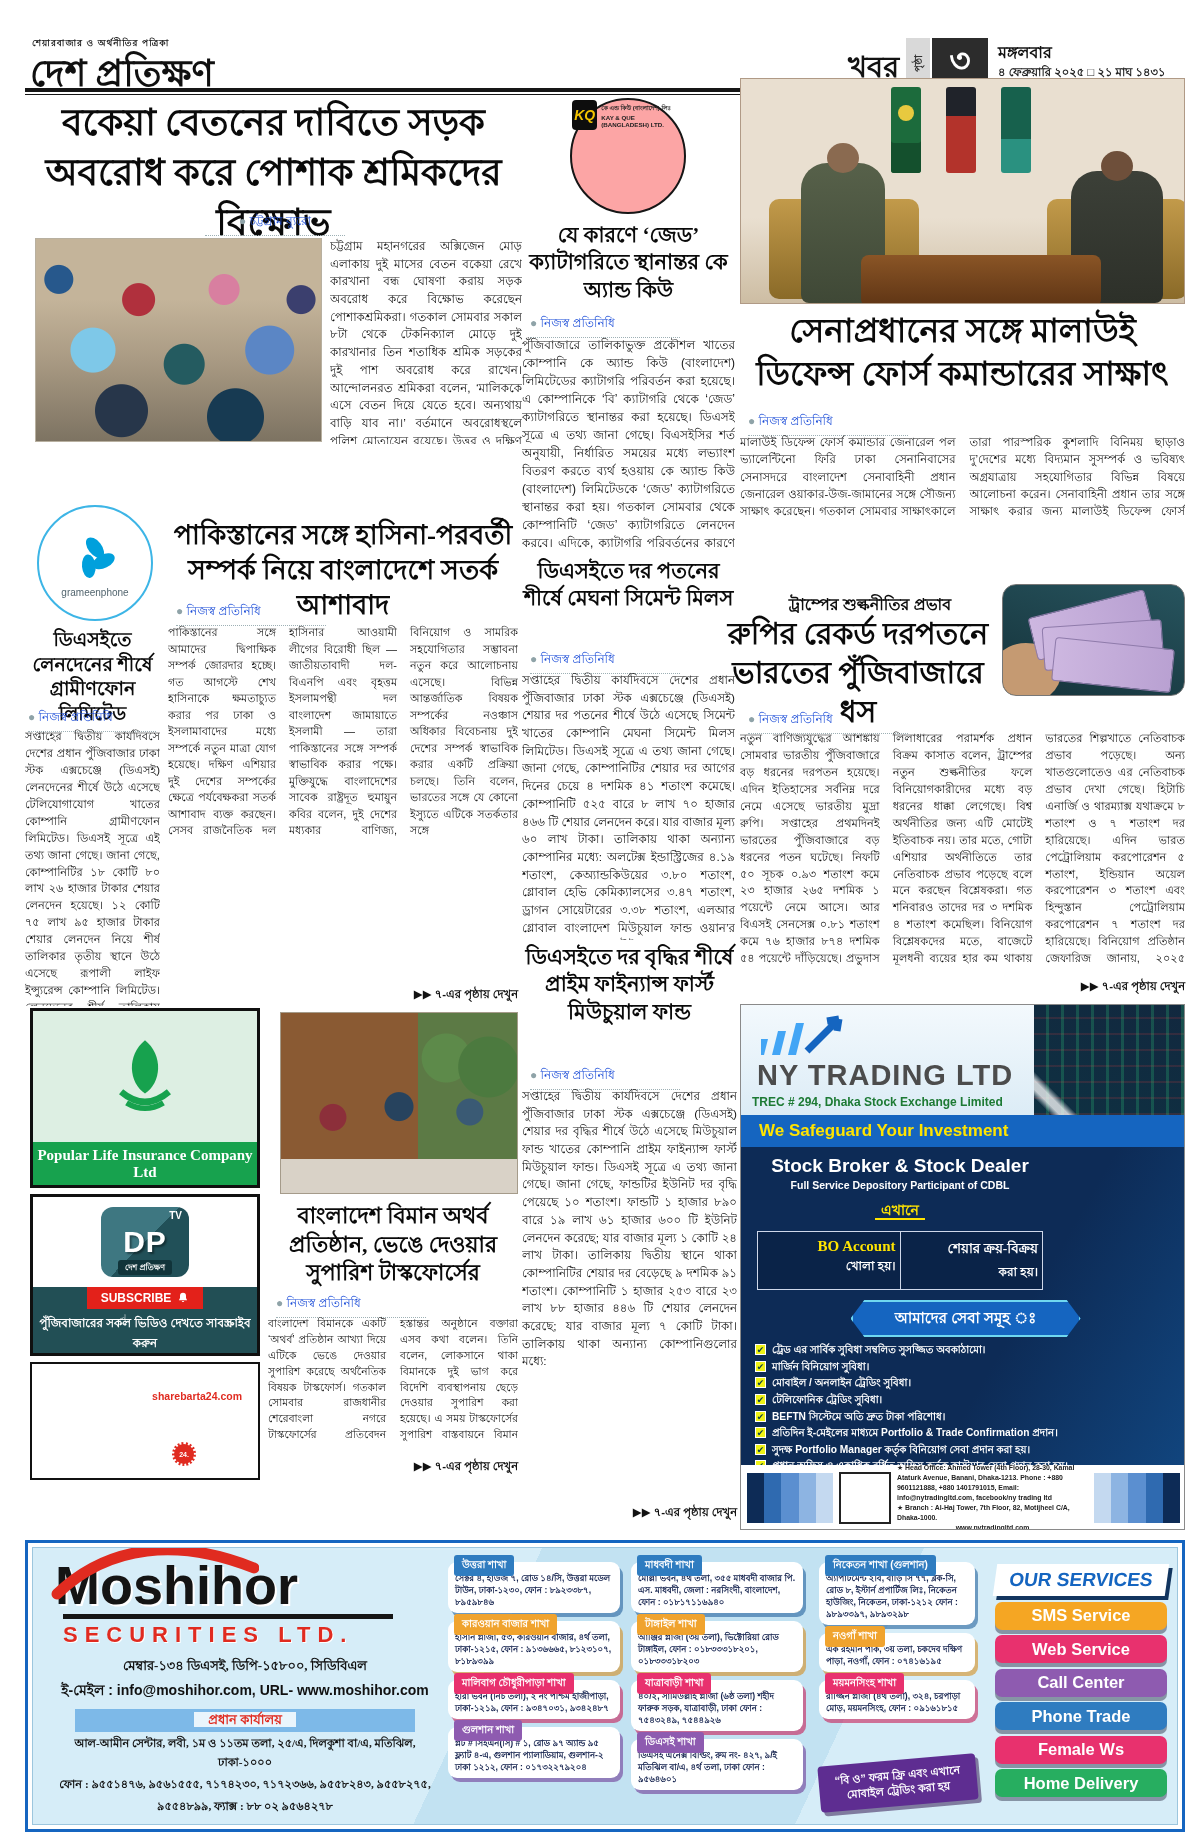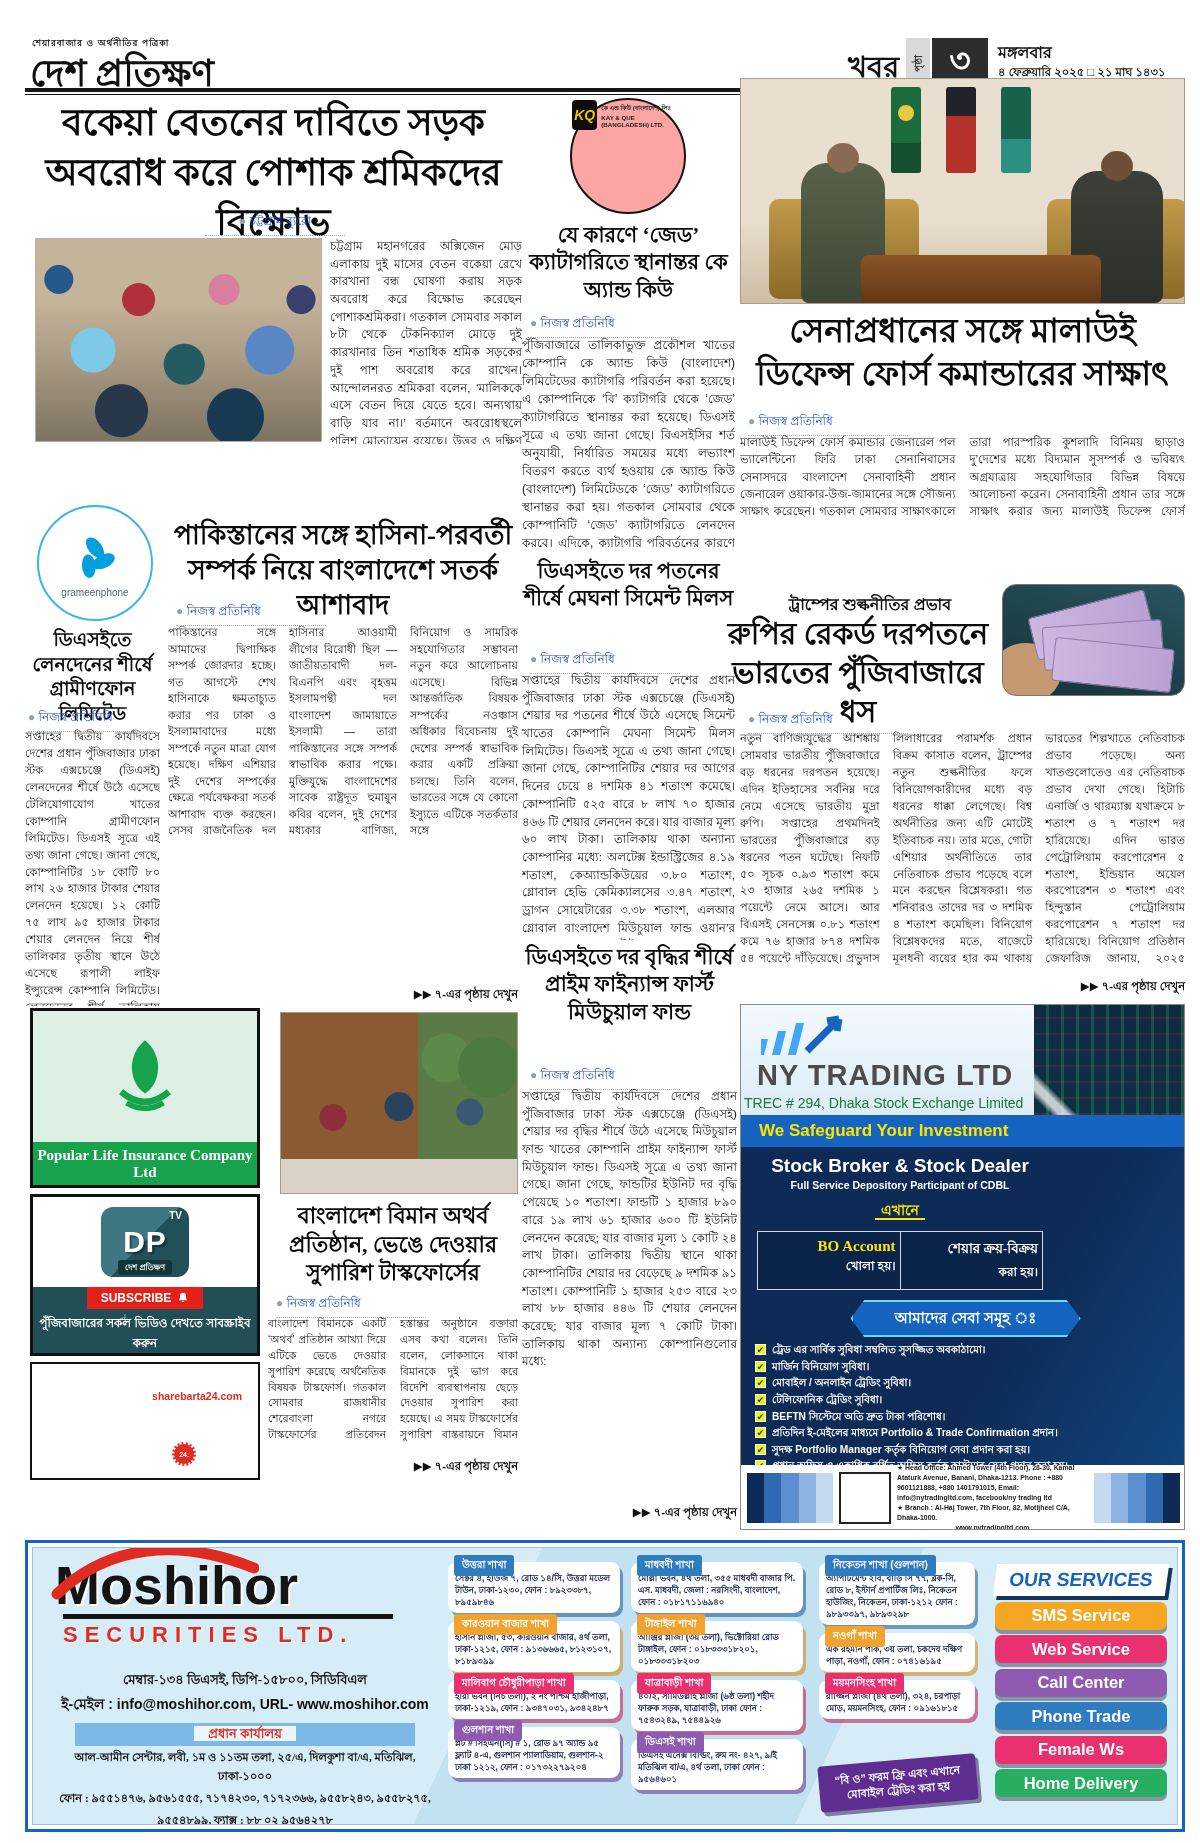--- a/index.html
+++ b/index.html
@@ -125,21 +125,21 @@
 #dp-sub{background:#e3211a;color:#fff;font-weight:900;font-size:12px;border:none;border-radius:0;padding:4px 14px;display:flex;align-items:center;gap:6px;cursor:pointer}
 #dp-tag{color:#fff;font-weight:900;font-size:11.8px;text-align:center}
 #ad-sb{left:30px;top:1362px;width:230px;height:118px;border:2px solid #111;background:#fff}
 #sb-site{position:absolute;right:16px;top:26px;color:#e02b20;font-weight:900;font-size:10.5px}
 #sb-name{position:absolute;left:0;top:42px;width:100%;text-align:center;color:#169a47;font-weight:900;font-size:36px;font-family:"Liberation Serif","DejaVu Serif",serif;text-shadow:1px 1px 0 #fff,2px 2px 0 #0a5c2a}
 #sb-badge{position:absolute;left:140px;top:78px;width:24px;height:24px;border-radius:50%;background:#e02b20;border:2px dotted #fff;color:#fff;font-size:7px;font-weight:900;display:flex;align-items:center;justify-content:center}
 
 #ad-ny{left:740px;top:1004px;width:445px;height:526px;border:1px solid #8a8a8a;background:#fff;overflow:hidden}
 #ny-top{position:absolute;left:0;top:0;width:445px;height:110px;background:linear-gradient(180deg,#f3f9fd,#dcecf6)}
 #ny-name{position:absolute;left:16px;top:54px;font-size:29px;font-weight:900;color:#4c4c4c;letter-spacing:1px}
-#ny-trec{position:absolute;left:3px;top:90px;font-size:14px;font-weight:normal;color:#1d7a34}
+#ny-trec{position:absolute;left:11px;top:90px;font-size:12px;font-weight:bold;color:#1d7a34}
 #ny-photo{position:absolute;right:0;top:0;width:150px;height:300px;background:
  linear-gradient(45deg,transparent 46%,rgba(255,255,255,.75) 48% 50%,transparent 52%),
  radial-gradient(circle at 78% 82%,#caa27b 0 34px,transparent 35px),
  repeating-linear-gradient(90deg,transparent 0 12px,rgba(48,220,130,.22) 12px 15px),
  repeating-linear-gradient(0deg,transparent 0 14px,rgba(230,60,60,.16) 14px 16px),
  linear-gradient(200deg,#12283f,#0a3a45)}
 #ny-band{position:absolute;left:0;top:110px;width:445px;height:32px;background:#1565c0;color:#ffe400;font-weight:900;font-size:17px;display:flex;align-items:center;padding-left:18px}
 #ny-navy{position:absolute;left:0;top:142px;width:445px;height:318px;background:linear-gradient(120deg,#0d2b56 0 60%,#11457e 100%);color:#fff;padding:8px 10px 0 14px}
 #ny-role{font-size:19px;font-weight:900;width:290px;text-align:center}
 #ny-role-sub{font-size:10.5px;font-weight:bold;width:290px;text-align:center;margin-top:2px}
@@ -165,21 +165,21 @@
 #ny-addr{flex:1;font-size:6.9px;font-weight:bold;color:#222;line-height:1.45}
 #ny-web{font-weight:900;text-align:center}
 
 #ad-mo{left:25px;top:1540px;width:1160px;height:292px;border:3px solid #1565c0;background:#fff;padding:4px}
 #mo-in{position:relative;width:100%;height:100%;background:linear-gradient(115deg,#d6edf8 0 40%,#c2e2f2 40% 70%,#d6edf8 70% 100%);border:1px solid #9cc6de;overflow:hidden}
 #mo-logo{position:absolute;left:22px;top:10px;width:380px}
 #mo-word{position:relative;font-size:54px;font-weight:900;color:#141414;line-height:1;text-shadow:2px 2px 0 #fff}
 #mo-swoosh{position:absolute;left:-6px;top:-16px;width:210px;height:60px}
 #mo-under{width:330px;height:5px;background:#161616;margin:2px 0 3px 8px}
 #mo-sec{font-size:22px;font-weight:900;color:#e02b20;letter-spacing:7px;margin-left:8px;text-shadow:1px 1px 0 #fff}
-#mo-member{font-size:13px;font-weight:900;color:#111;text-align:center;margin-top:22px;font-family:"Liberation Serif","DejaVu Serif",serif}
+#mo-member{font-size:13px;font-weight:900;color:#111;text-align:center;margin-top:8px;font-family:"Liberation Serif","DejaVu Serif",serif}
 #mo-email{font-size:14px;font-weight:900;color:#111;text-align:center;margin-top:2px}
 #mo-ho{margin:6px auto 0;width:340px;background:#7db9e8;text-align:center;padding:1px 0}
 #mo-ho span{background:#eaf5fc;color:#e02b20;font-weight:900;font-size:13px;padding:0 14px}
 #mo-addr,#mo-ph1,#mo-ph2{font-size:11.3px;font-weight:900;color:#111;text-align:center;margin-top:3px;font-family:"Liberation Serif","DejaVu Serif",serif}
 .mo-col{position:absolute;top:14px;display:flex;flex-direction:column;gap:8px}
 #mo-c1{left:415px;width:172px}
 #mo-c2{left:598px;width:172px}
 #mo-c3{left:786px;width:156px}
 .br{position:relative;background:#fff;border-radius:9px;padding:10px 7px 5px}
 .br-h{position:absolute;top:-7px;left:6px;color:#fff;font-size:10px;font-weight:900;padding:2px 8px;border-radius:3px;white-space:nowrap}

